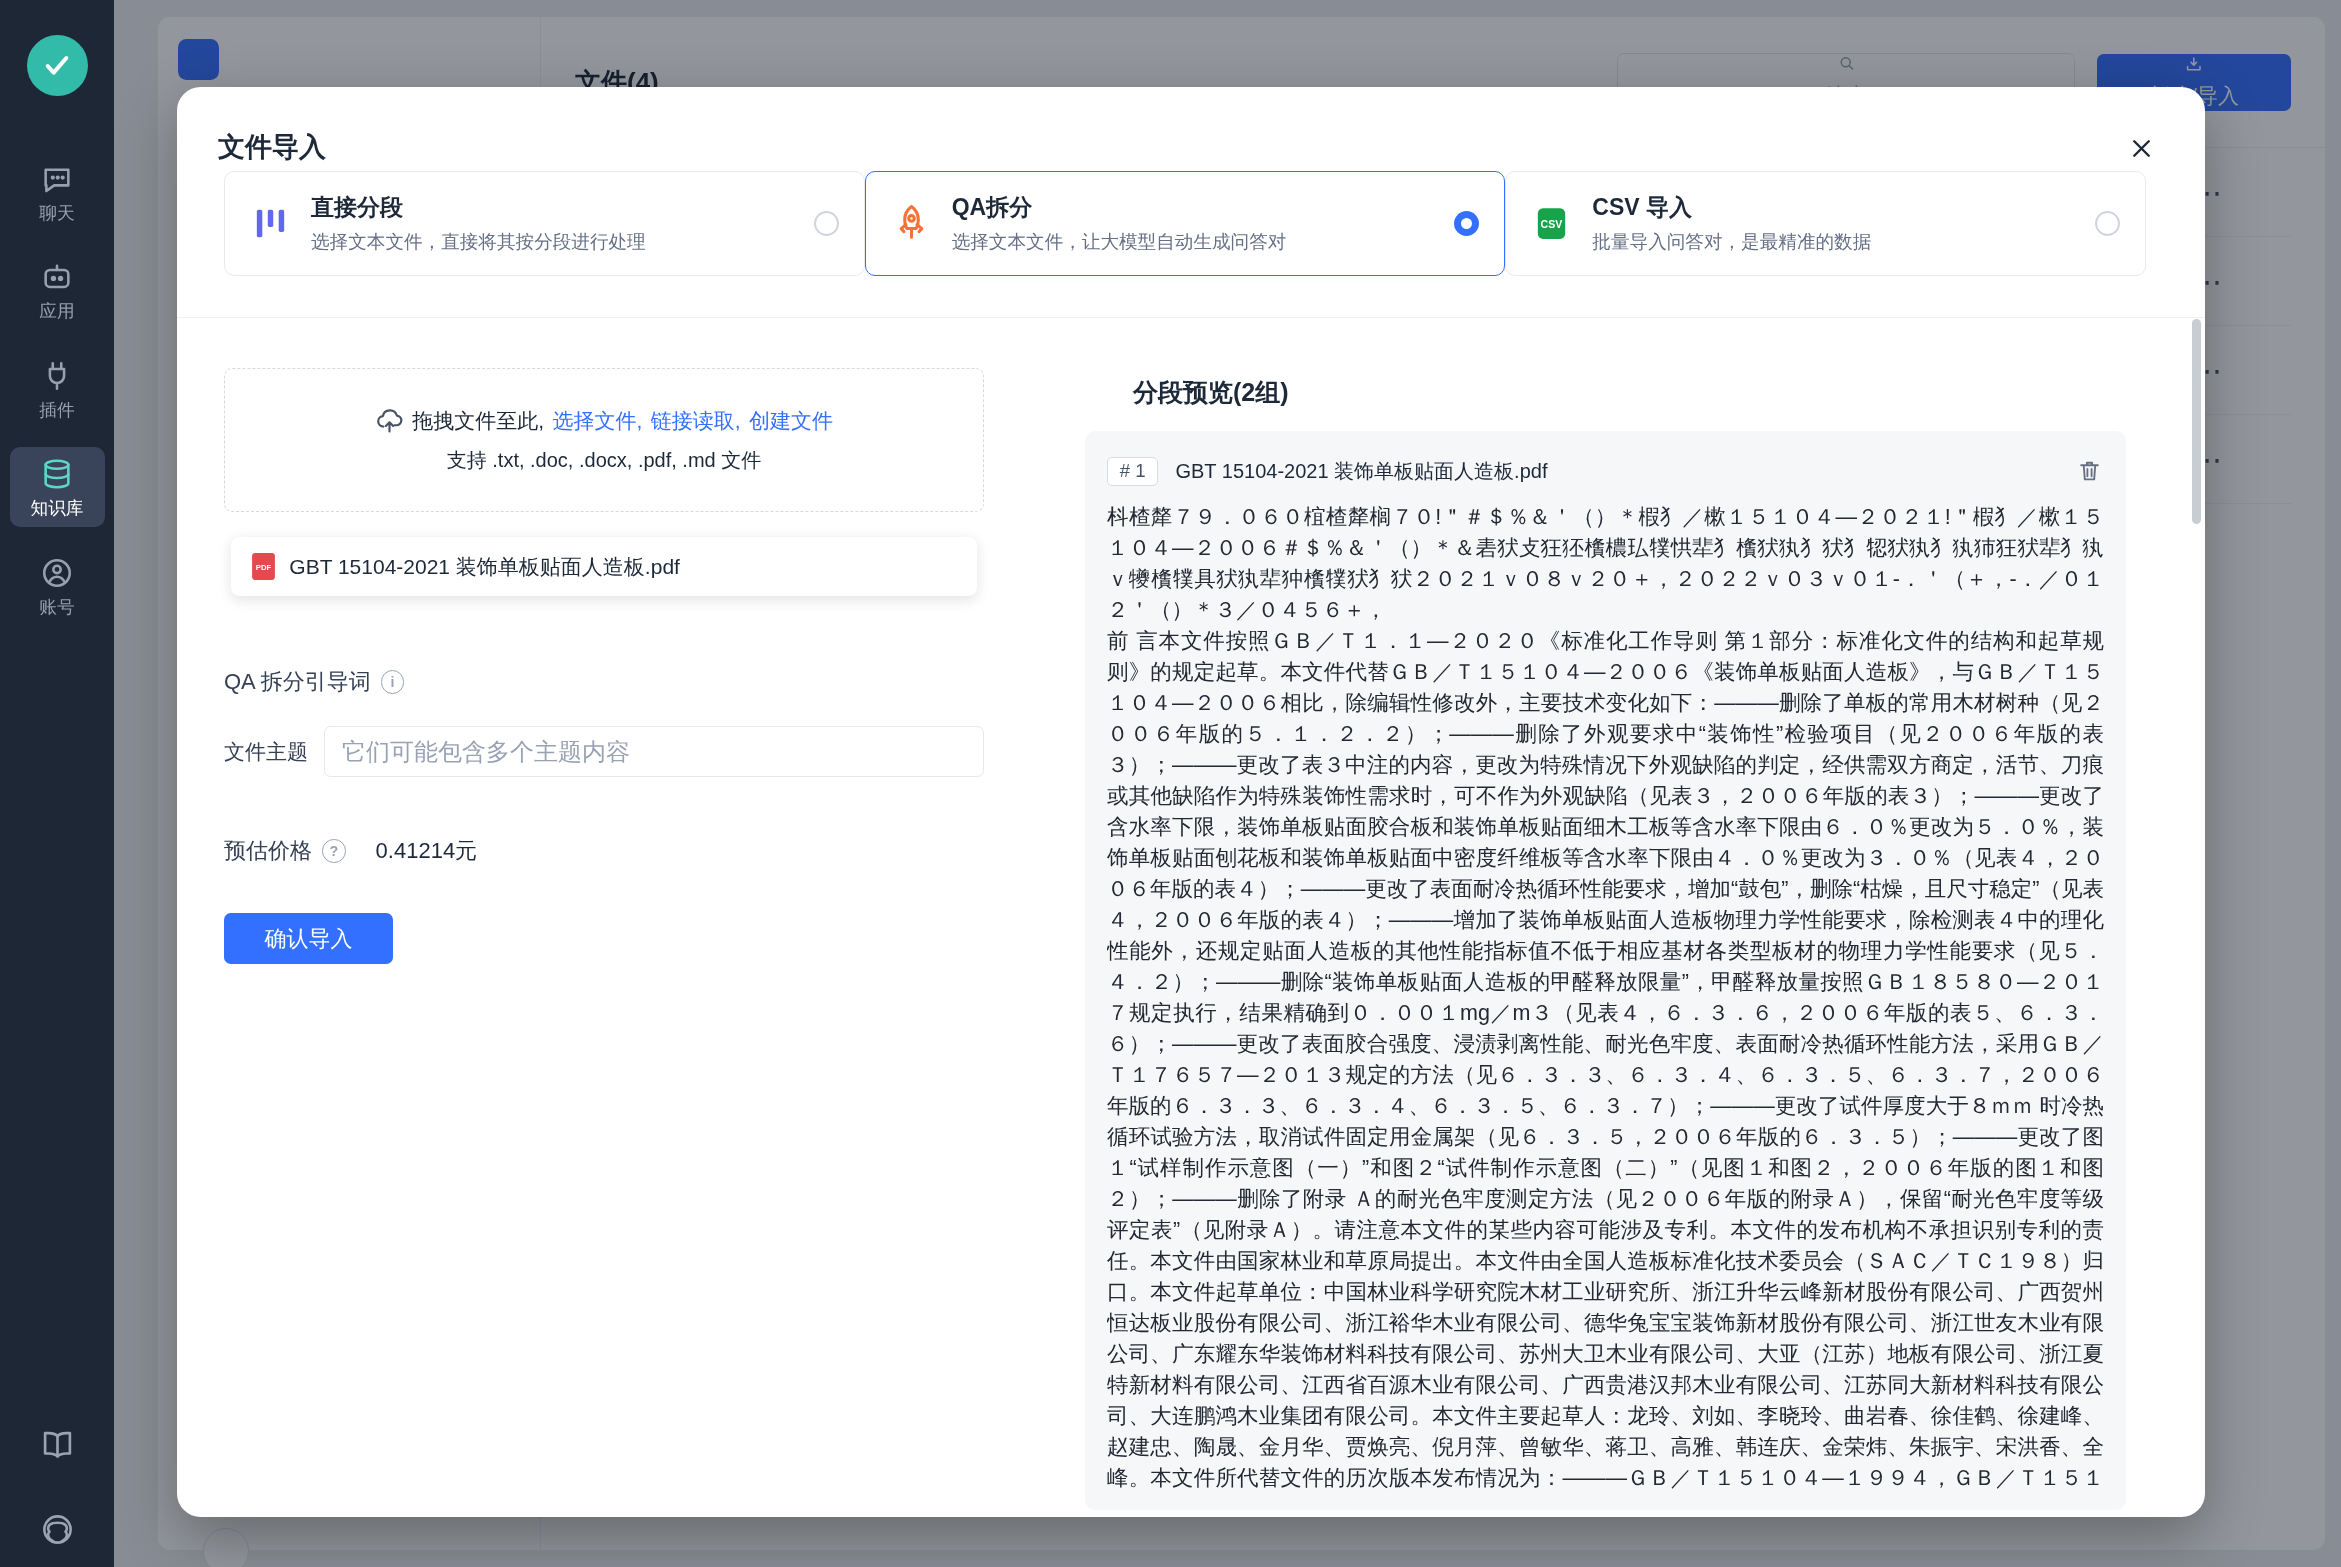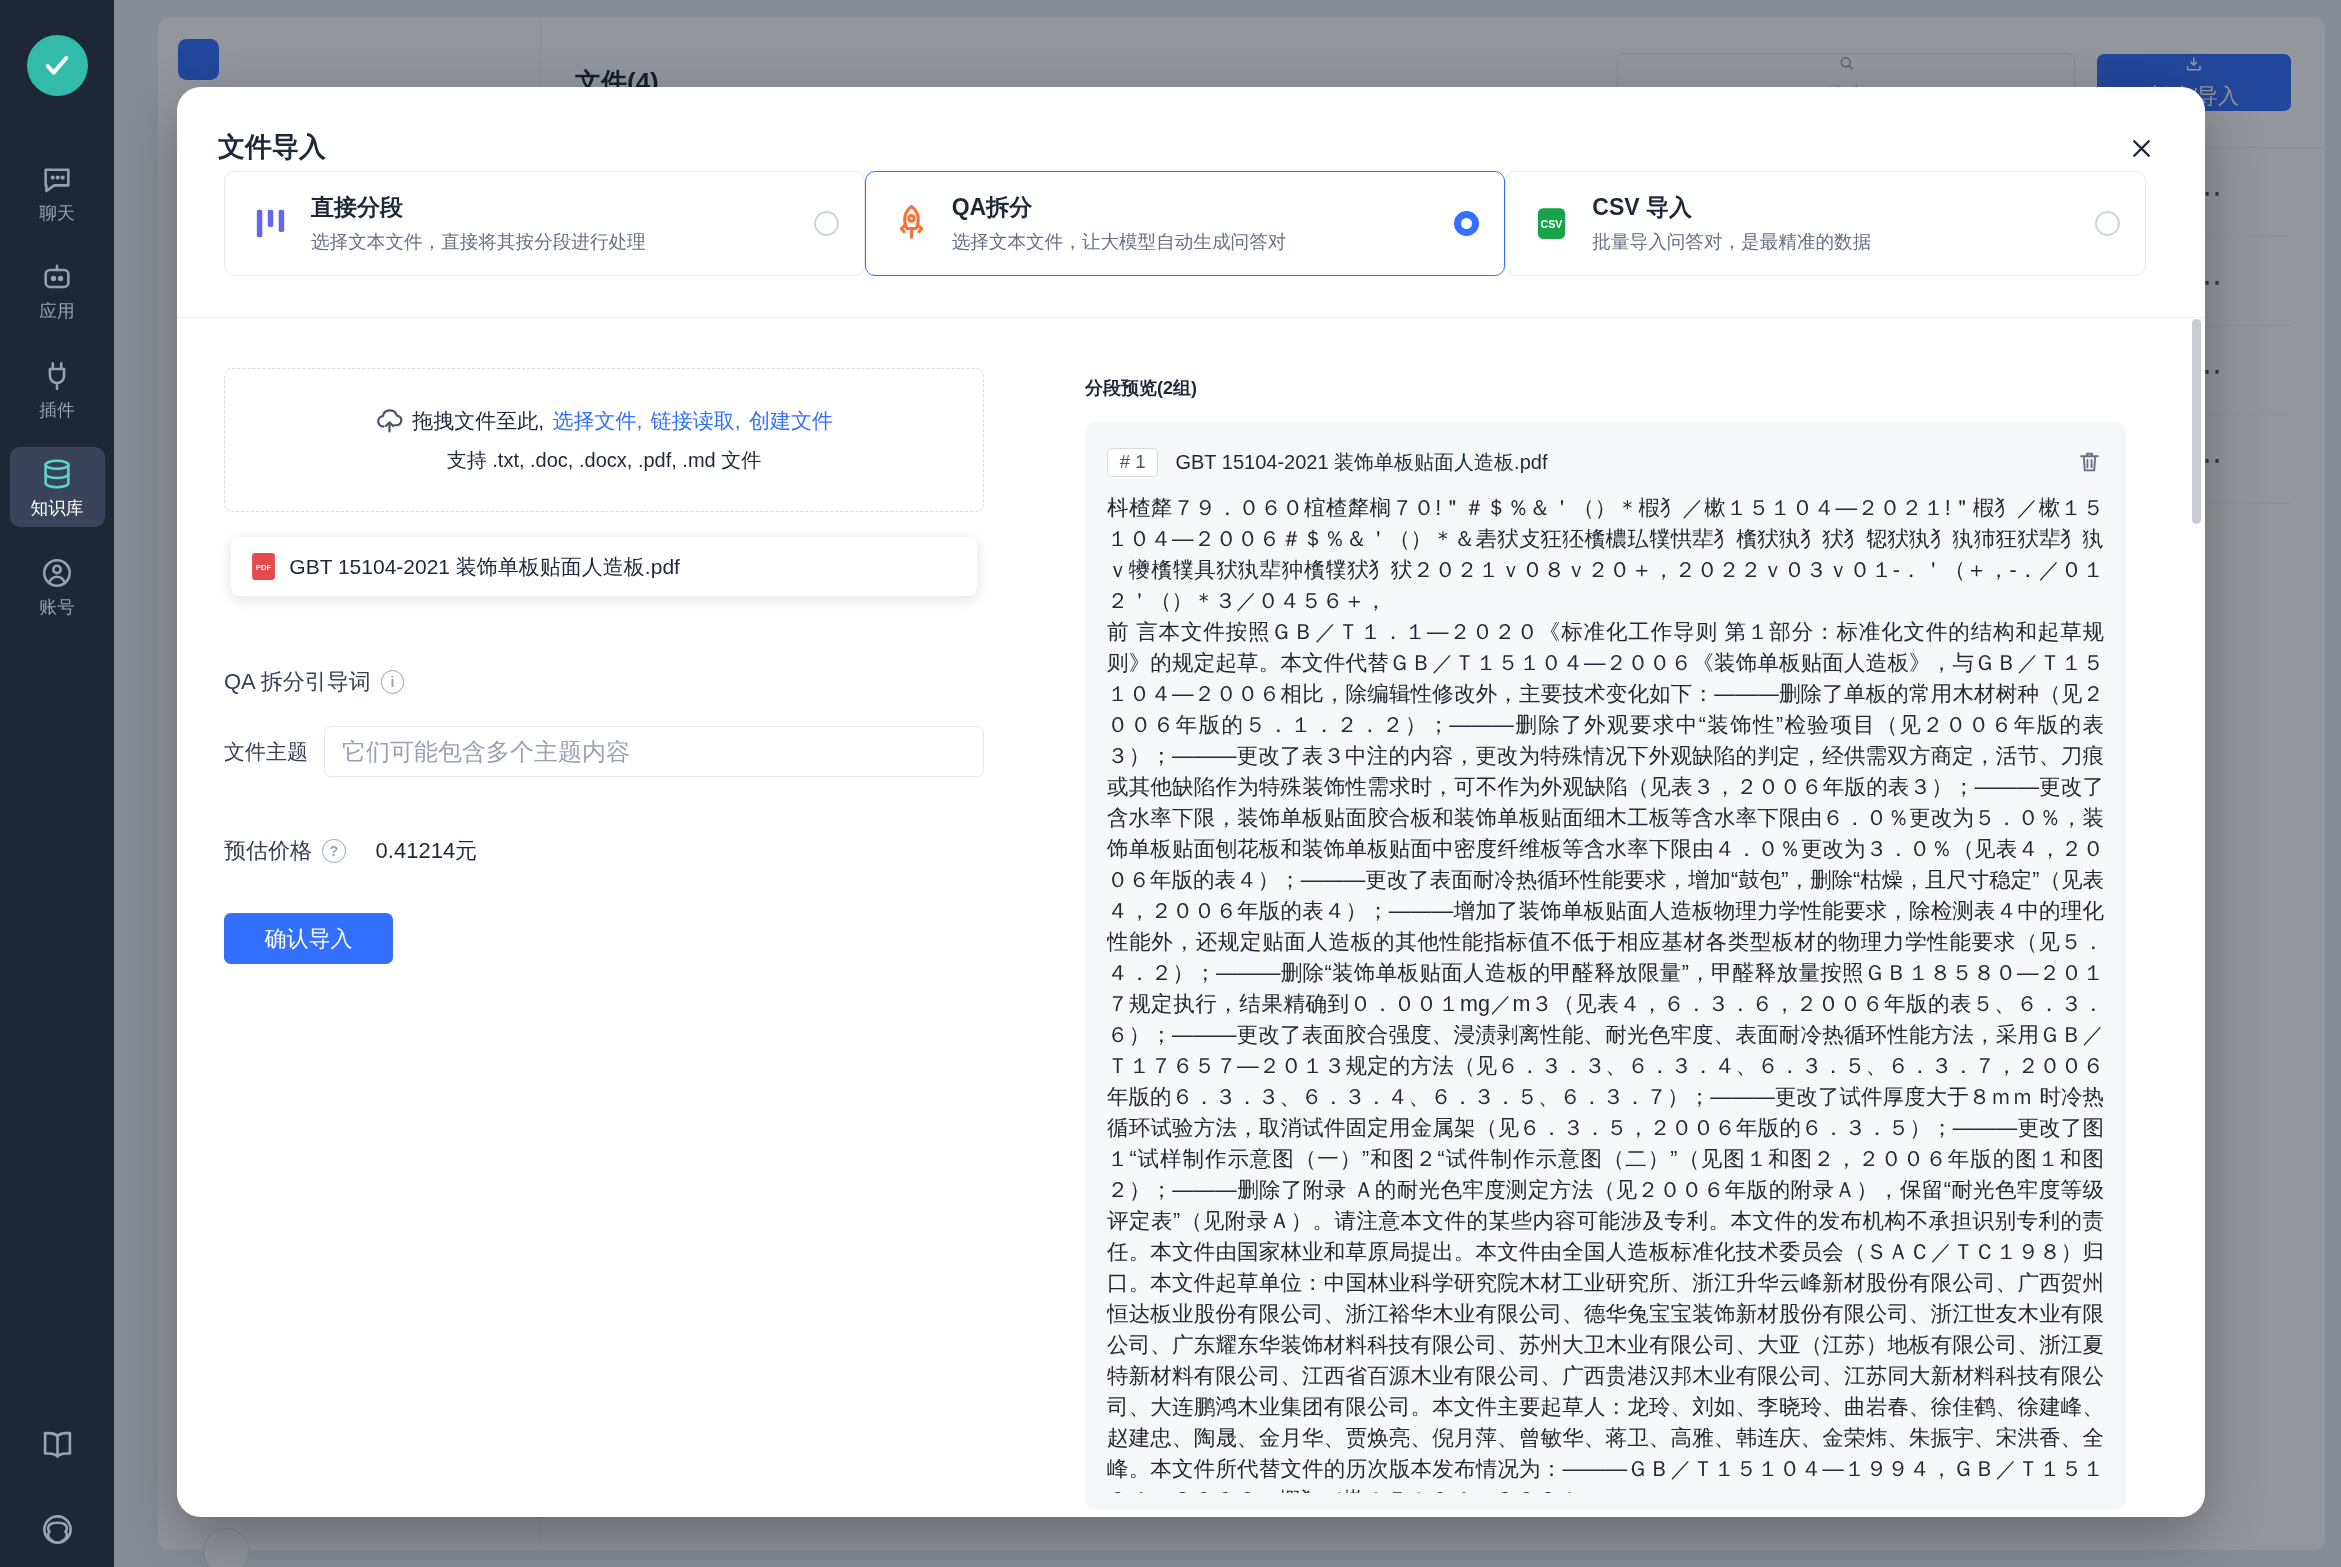--- a/index.html
+++ b/index.html
@@ -65,21 +65,21 @@
   .circle-ico{width:23.6px;height:23.6px;border:1.7px solid #98a2b3;border-radius:50%;color:#98a2b3;font-size:14.3px;font-weight:700;display:inline-flex;align-items:center;justify-content:center;box-sizing:border-box;}
   .theme-row{margin-top:29px;display:flex;align-items:center;}
   .theme-label{width:100px;flex:none;font-size:21px;color:#344054;}
   .theme-input{flex:1;height:51px;border:1.7px solid #e6e8ec;border-radius:6.8px;padding:0 17px;font-size:24px;color:#1d2939;background:#fff;box-sizing:border-box;outline:none;font-family:inherit;}
   .theme-input::placeholder{color:#98a2b3;}
   .price-row{margin-top:59px;display:flex;align-items:center;gap:10px;font-size:22px;color:#344054;}
   .price-value{color:#1d2939;margin-left:20px;}
   .confirm-btn{margin-top:47px;width:169px;height:51px;background:#3370ff;border:none;border-radius:6.8px;color:#fff;font-size:22px;cursor:pointer;font-family:inherit;}
 
   .preview{position:absolute;left:908px;top:289px;right:79px;bottom:6.8px;display:flex;flex-direction:column;}
-  .preview-title{font-size:18px;font-weight:700;color:#1d2939;flex:none;}
+  .preview-title{font-size:25px;font-weight:700;color:#1d2939;flex:none;margin-left:48px;}
   .chunk-card{margin-top:22px;background:#f6f7f9;border-radius:10px;flex:1;overflow:hidden;display:flex;flex-direction:column;padding:17px 22px;box-sizing:border-box;}
   .chunk-head{display:flex;align-items:center;height:46px;flex:none;}
   .chunk-badge{background:#fff;border:1.7px solid #d8dce2;border-radius:5px;padding:2.5px 11.8px;font-size:18.6px;color:#475467;}
   .chunk-file{margin-left:17px;font-size:20px;color:#1d2939;}
   .chunk-trash{margin-left:auto;color:#667085;cursor:pointer;width:27px;height:27px;}
   .chunk-trash svg{width:25px;height:25px;}
   .chunk-body{margin-top:8.4px;flex:1;overflow:hidden;font-size:21.5px;line-height:31px;color:#232833;text-align:justify;text-justify:inter-ideograph;white-space:pre-wrap;word-break:break-all;}
   .m-scroll-thumb{position:absolute;right:4.2px;top:232px;width:8.4px;height:205px;border-radius:5px;background:#c8ccd3;cursor:grab;}
 
   svg{display:block;}

